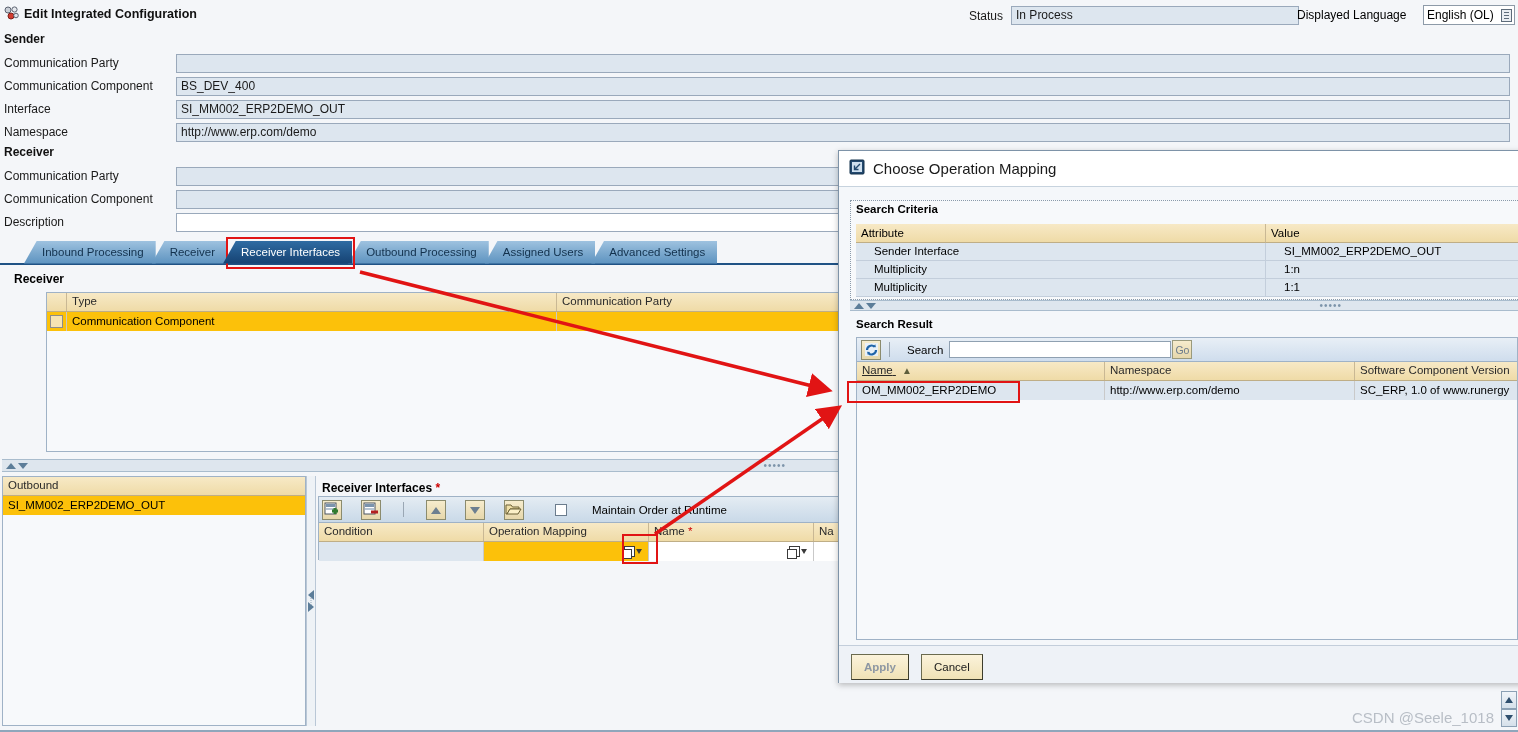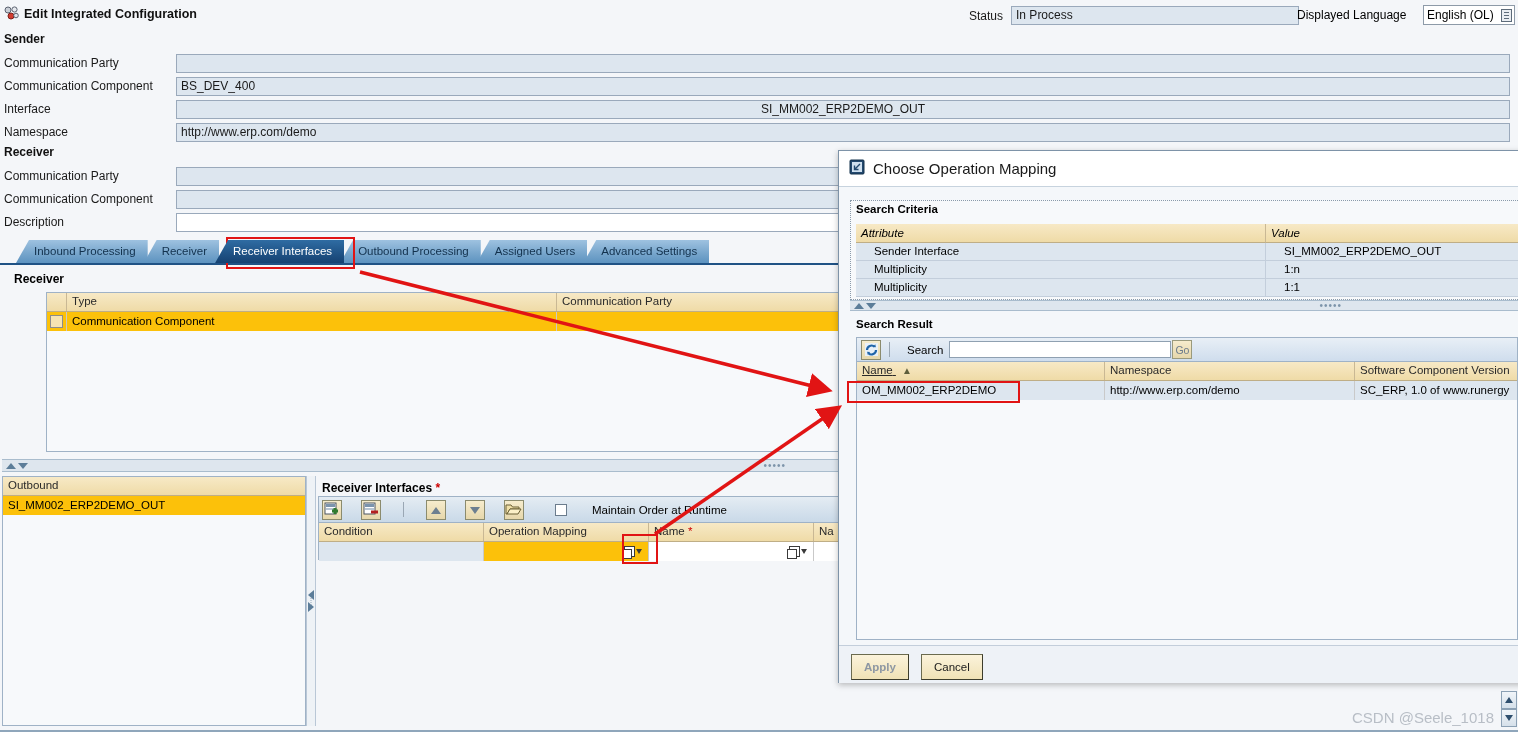--- a/index.html
+++ b/index.html
@@ -56,21 +56,21 @@
   .frow { position: absolute; height: 20px; }
   .frow .lbl { position: absolute; left: 0; top: 2px; font-size: 12px; color: #1a1a1a; white-space: nowrap; }
   .frow .inp {
     position: absolute; left: 172px; height: 19px; line-height: 17px;
     background: #dde6ef; border: 1px solid #9aa9bb;
     font-size: 12px; padding: 0 4px; color: #1a1a1a; white-space: nowrap; overflow: hidden;
   }
   .frow .inp.white { background: #ffffff; }
 
   
-  .tabstrip { position: absolute; left: 16px; top: 240px; height: 24px; display: flex; align-items: flex-start; }
+  .tabstrip { position: absolute; left: 24px; top: 240px; height: 24px; display: flex; align-items: center; }
   .tab {
     position: relative; height: 23px; line-height: 22px;
     padding: 0 12px 0 18px; margin-right: -4px;
     font-size: 11.5px; color: #12314d; white-space: nowrap;
     background: linear-gradient(to bottom,#9ec2e0 0%, #79a7cd 55%, #5d93c0 100%);
     clip-path: polygon(13px 0, 100% 0, 100% 100%, 0 100%);
   }
   .tab.active {
     background: linear-gradient(to bottom,#2f6ca3 0%, #1f5285 60%, #164272 100%);
     color: #ffffff; z-index: 3;
@@ -184,21 +184,21 @@
   }
   .grp-cap {
     position: absolute; font-weight: bold; font-size: 11.5px; background: transparent;
   }
 
   #sc-table { left: 856px; top: 224px; width: 700px; height: 82px; border:none; background:transparent; }
   .sc-head { display:flex; height:19px; }
   .sc-th {
     height:19px; line-height:18px; font-size:11.5px; padding-left:5px;
     background: linear-gradient(to bottom,#f7e9c6 0%, #efdba7 100%);
-    border-right:1px solid #c9b894; border-bottom:1px solid #bfae86;font-style:italic;
+    border-right:1px solid #c9b894; border-bottom:1px solid #bfae86;
   }
   .sc-row { display:flex; height:18px; }
   .sc-td {
     height:18px; line-height:17px; font-size:11.5px; padding-left:18px;
     background:#dde6ef; border-right:1px solid #c3cedb; border-bottom:1px solid #c3cedb;
     white-space:nowrap; overflow:hidden;
   }
 
   #sr-toolbar {
     position:absolute; left:856px; top:337px; width:662px; height:24px;
@@ -283,21 +283,21 @@
 
   <div class="section-hd" style="left:4px; top:32px;">Sender</div>
   <div class="frow" style="left:4px; top:54px; width:1510px;">
     <span class="lbl">Communication Party</span>
     <span class="inp" style="width:1334px;"></span>
   </div>
   <div class="frow" style="left:4px; top:77px; width:1510px;">
     <span class="lbl">Communication Component</span>
     <span class="inp" style="width:1334px;">BS_DEV_400</span>
   </div>
-  <div class="frow" style="left:4px; top:100px; width:1510px;text-align:center;">
+  <div class="frow" style="left:4px; top:100px; width:1510px;">
     <span class="lbl">Interface</span>
     <span class="inp" style="width:1334px;">SI_MM002_ERP2DEMO_OUT</span>
   </div>
   <div class="frow" style="left:4px; top:123px; width:1510px;">
     <span class="lbl">Namespace</span>
     <span class="inp" style="width:1334px;">http://www.erp.com/demo</span>
   </div>
 
   <div class="section-hd" style="left:4px; top:145px;">Receiver</div>
   <div class="frow" style="left:4px; top:167px; width:1510px;">

